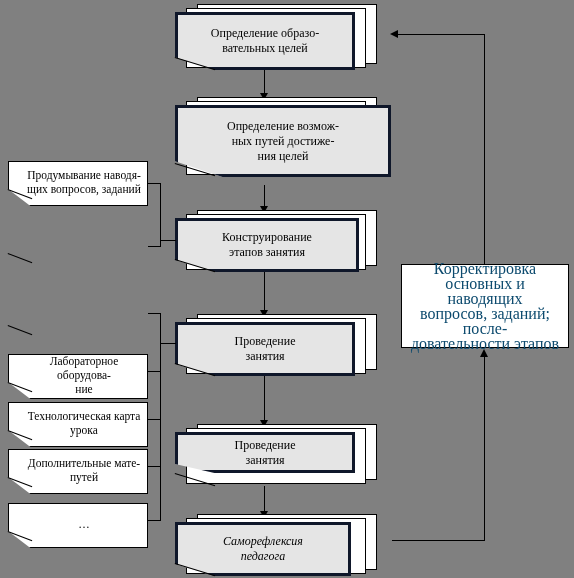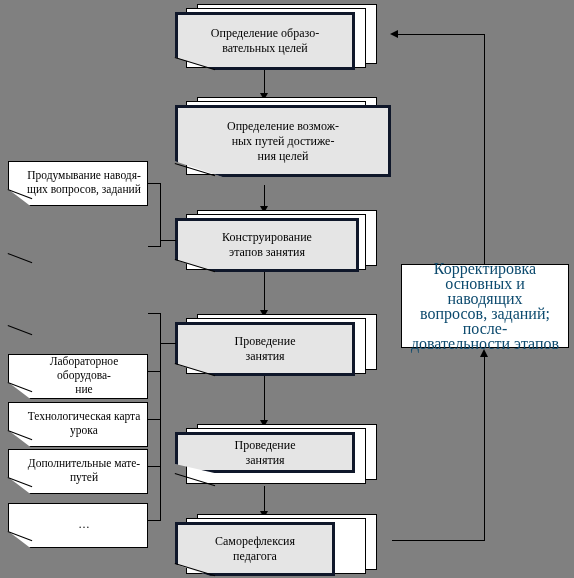--- a/index.html
+++ b/index.html
@@ -199,21 +199,21 @@
     </div>
     <div class="fold-line" style="left:0px; top:49px; width:42px; transform:rotate(17deg);"></div>
   </div>
 
   <div class="vline" style="left:264px; top:486px; height:26px;"></div>
   <div class="arrow-down" style="left:260px; top:511px;"></div>
 
   <div class="doc-stack" style="left:175px; top:514px;">
     <div class="sheet back2" style="left:22px; top:0px; width:180px; height:56px;"></div>
     <div class="sheet back1" style="left:11px; top:4px; width:180px; height:56px;"></div>
-    <div class="doc-front" style="left:0px; top:8px; width:160px; height:54px;">
+    <div class="doc-front" style="left:0px; top:8px; width:176px; height:54px;font-style:italic;">
       <div class="label">Саморефлексия
 педагога</div>
     </div>
     <div class="fold-line" style="left:0px; top:49px; width:42px; transform:rotate(17deg);"></div>
   </div>
 
   <div class="side-doc" style="left:8px; top:161px; width:140px; height:45px;">
     <div class="label">Продумывание наводя-
 щих вопросов, заданий</div>
   </div>

